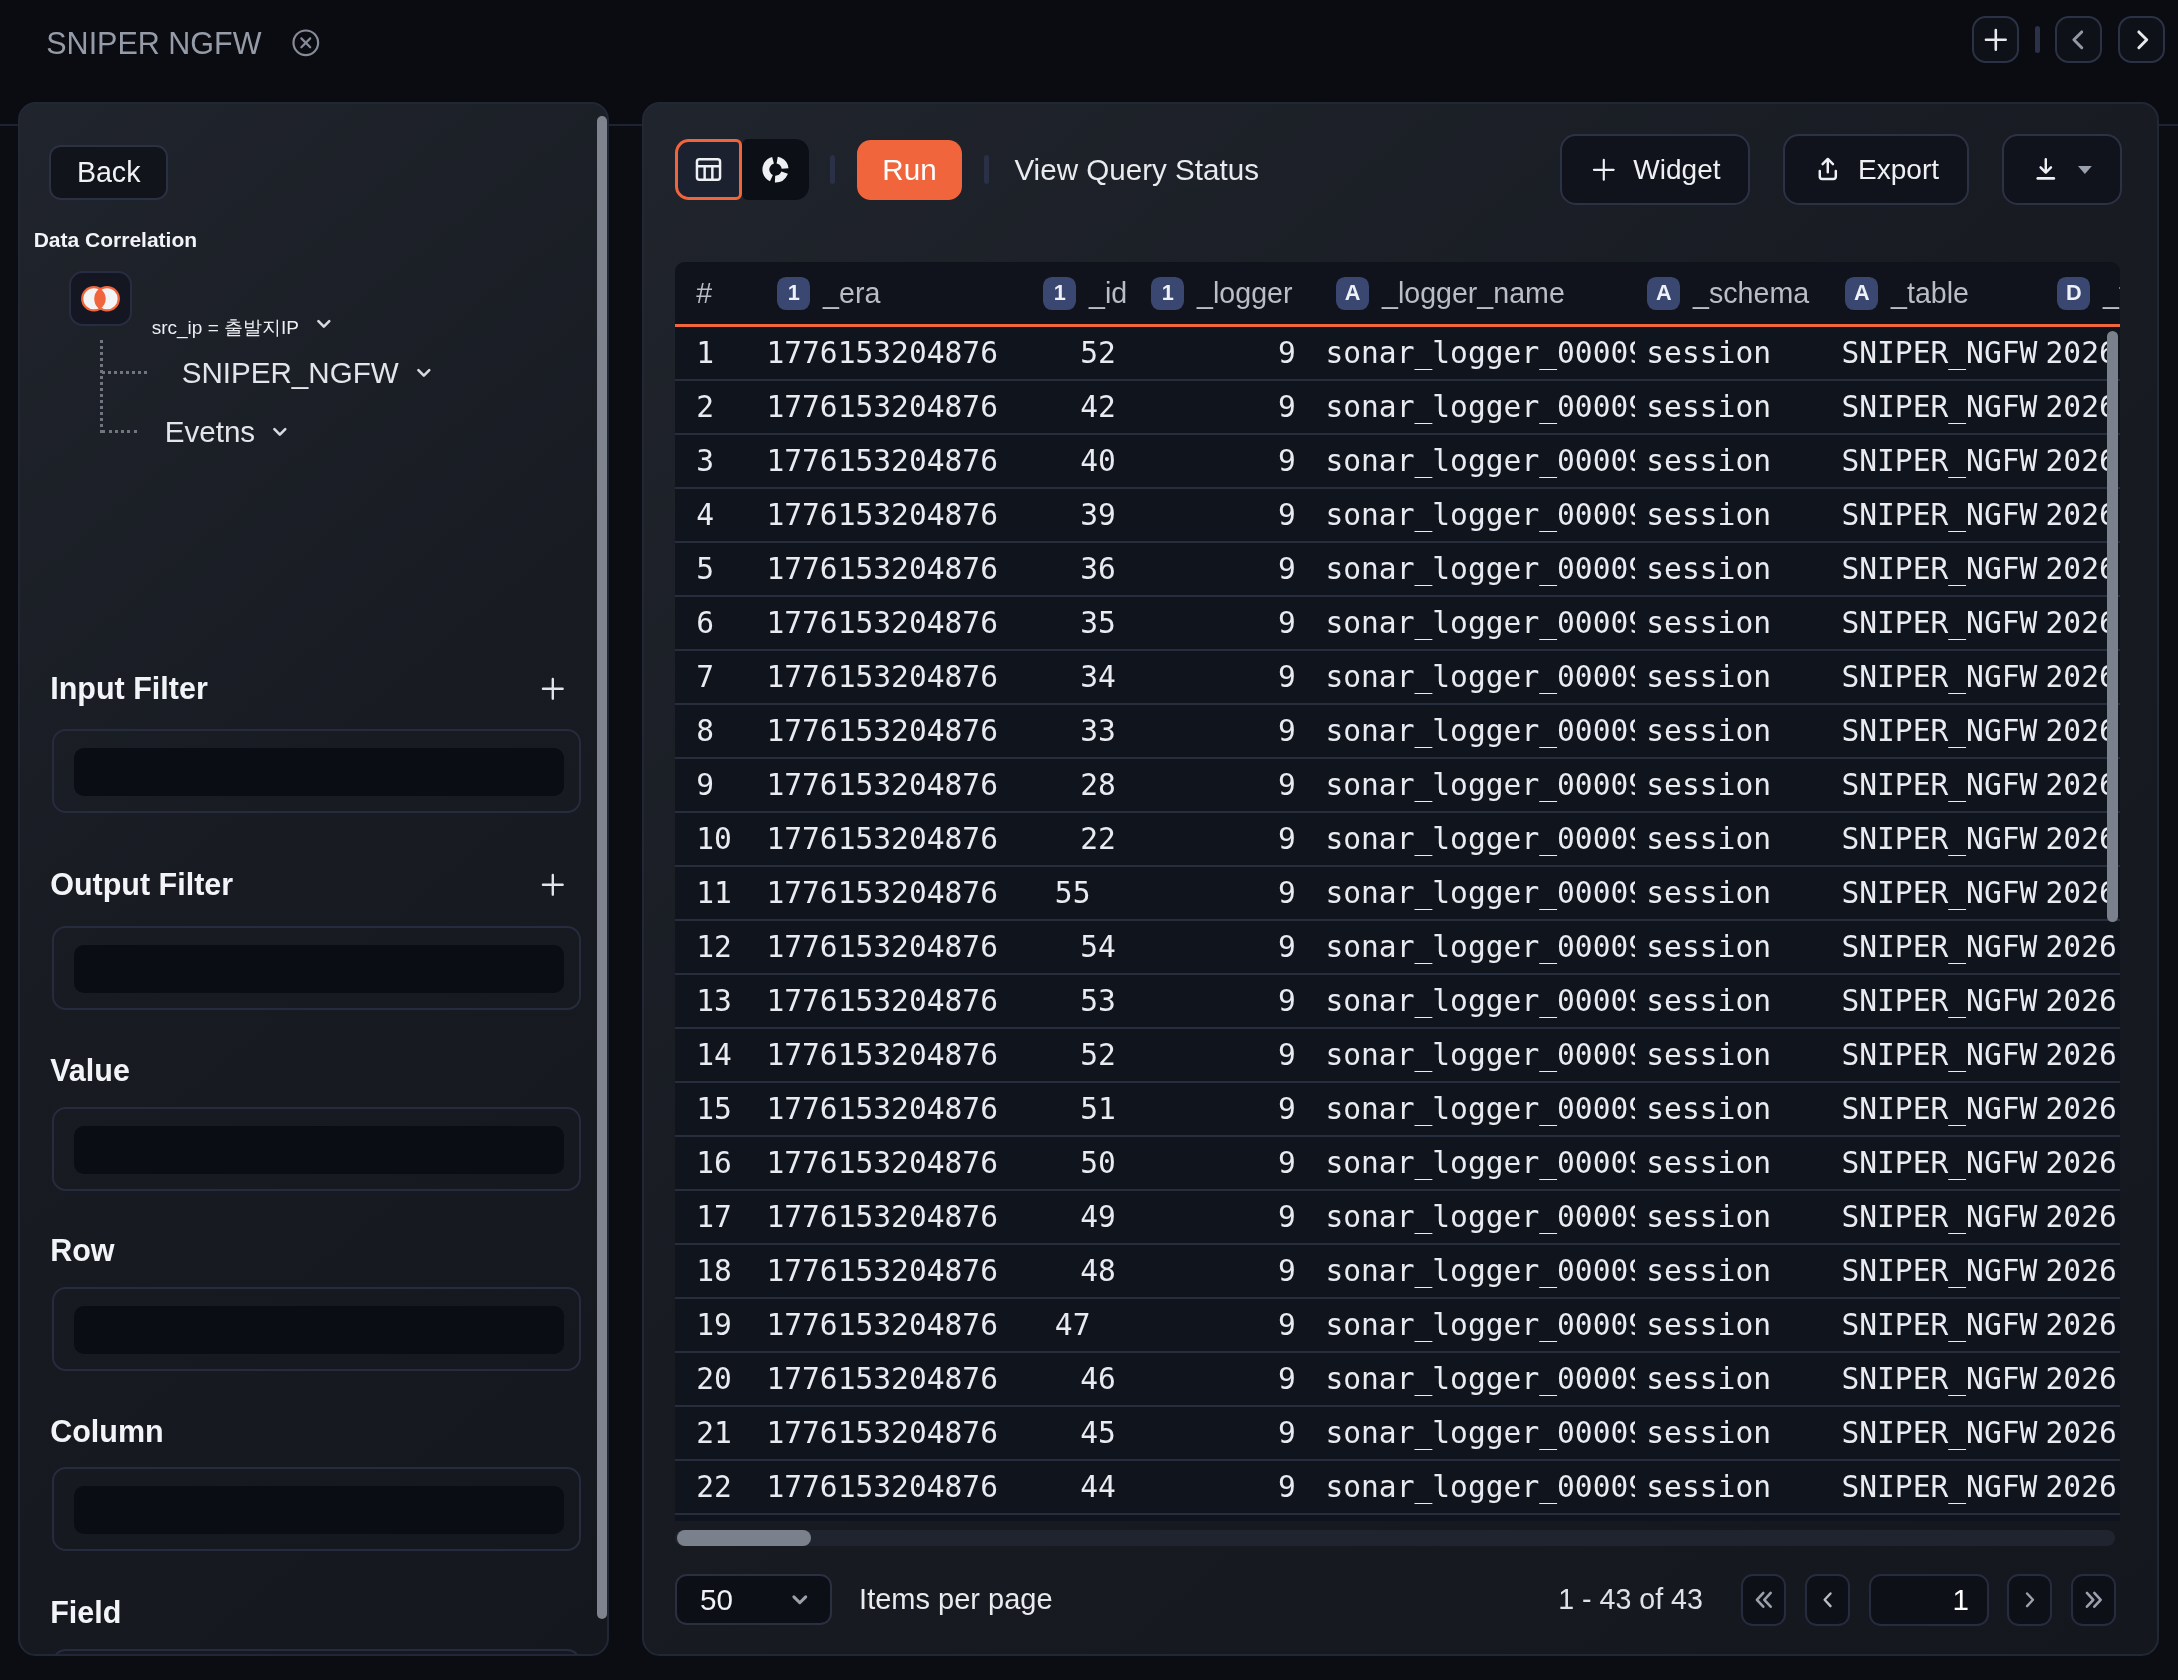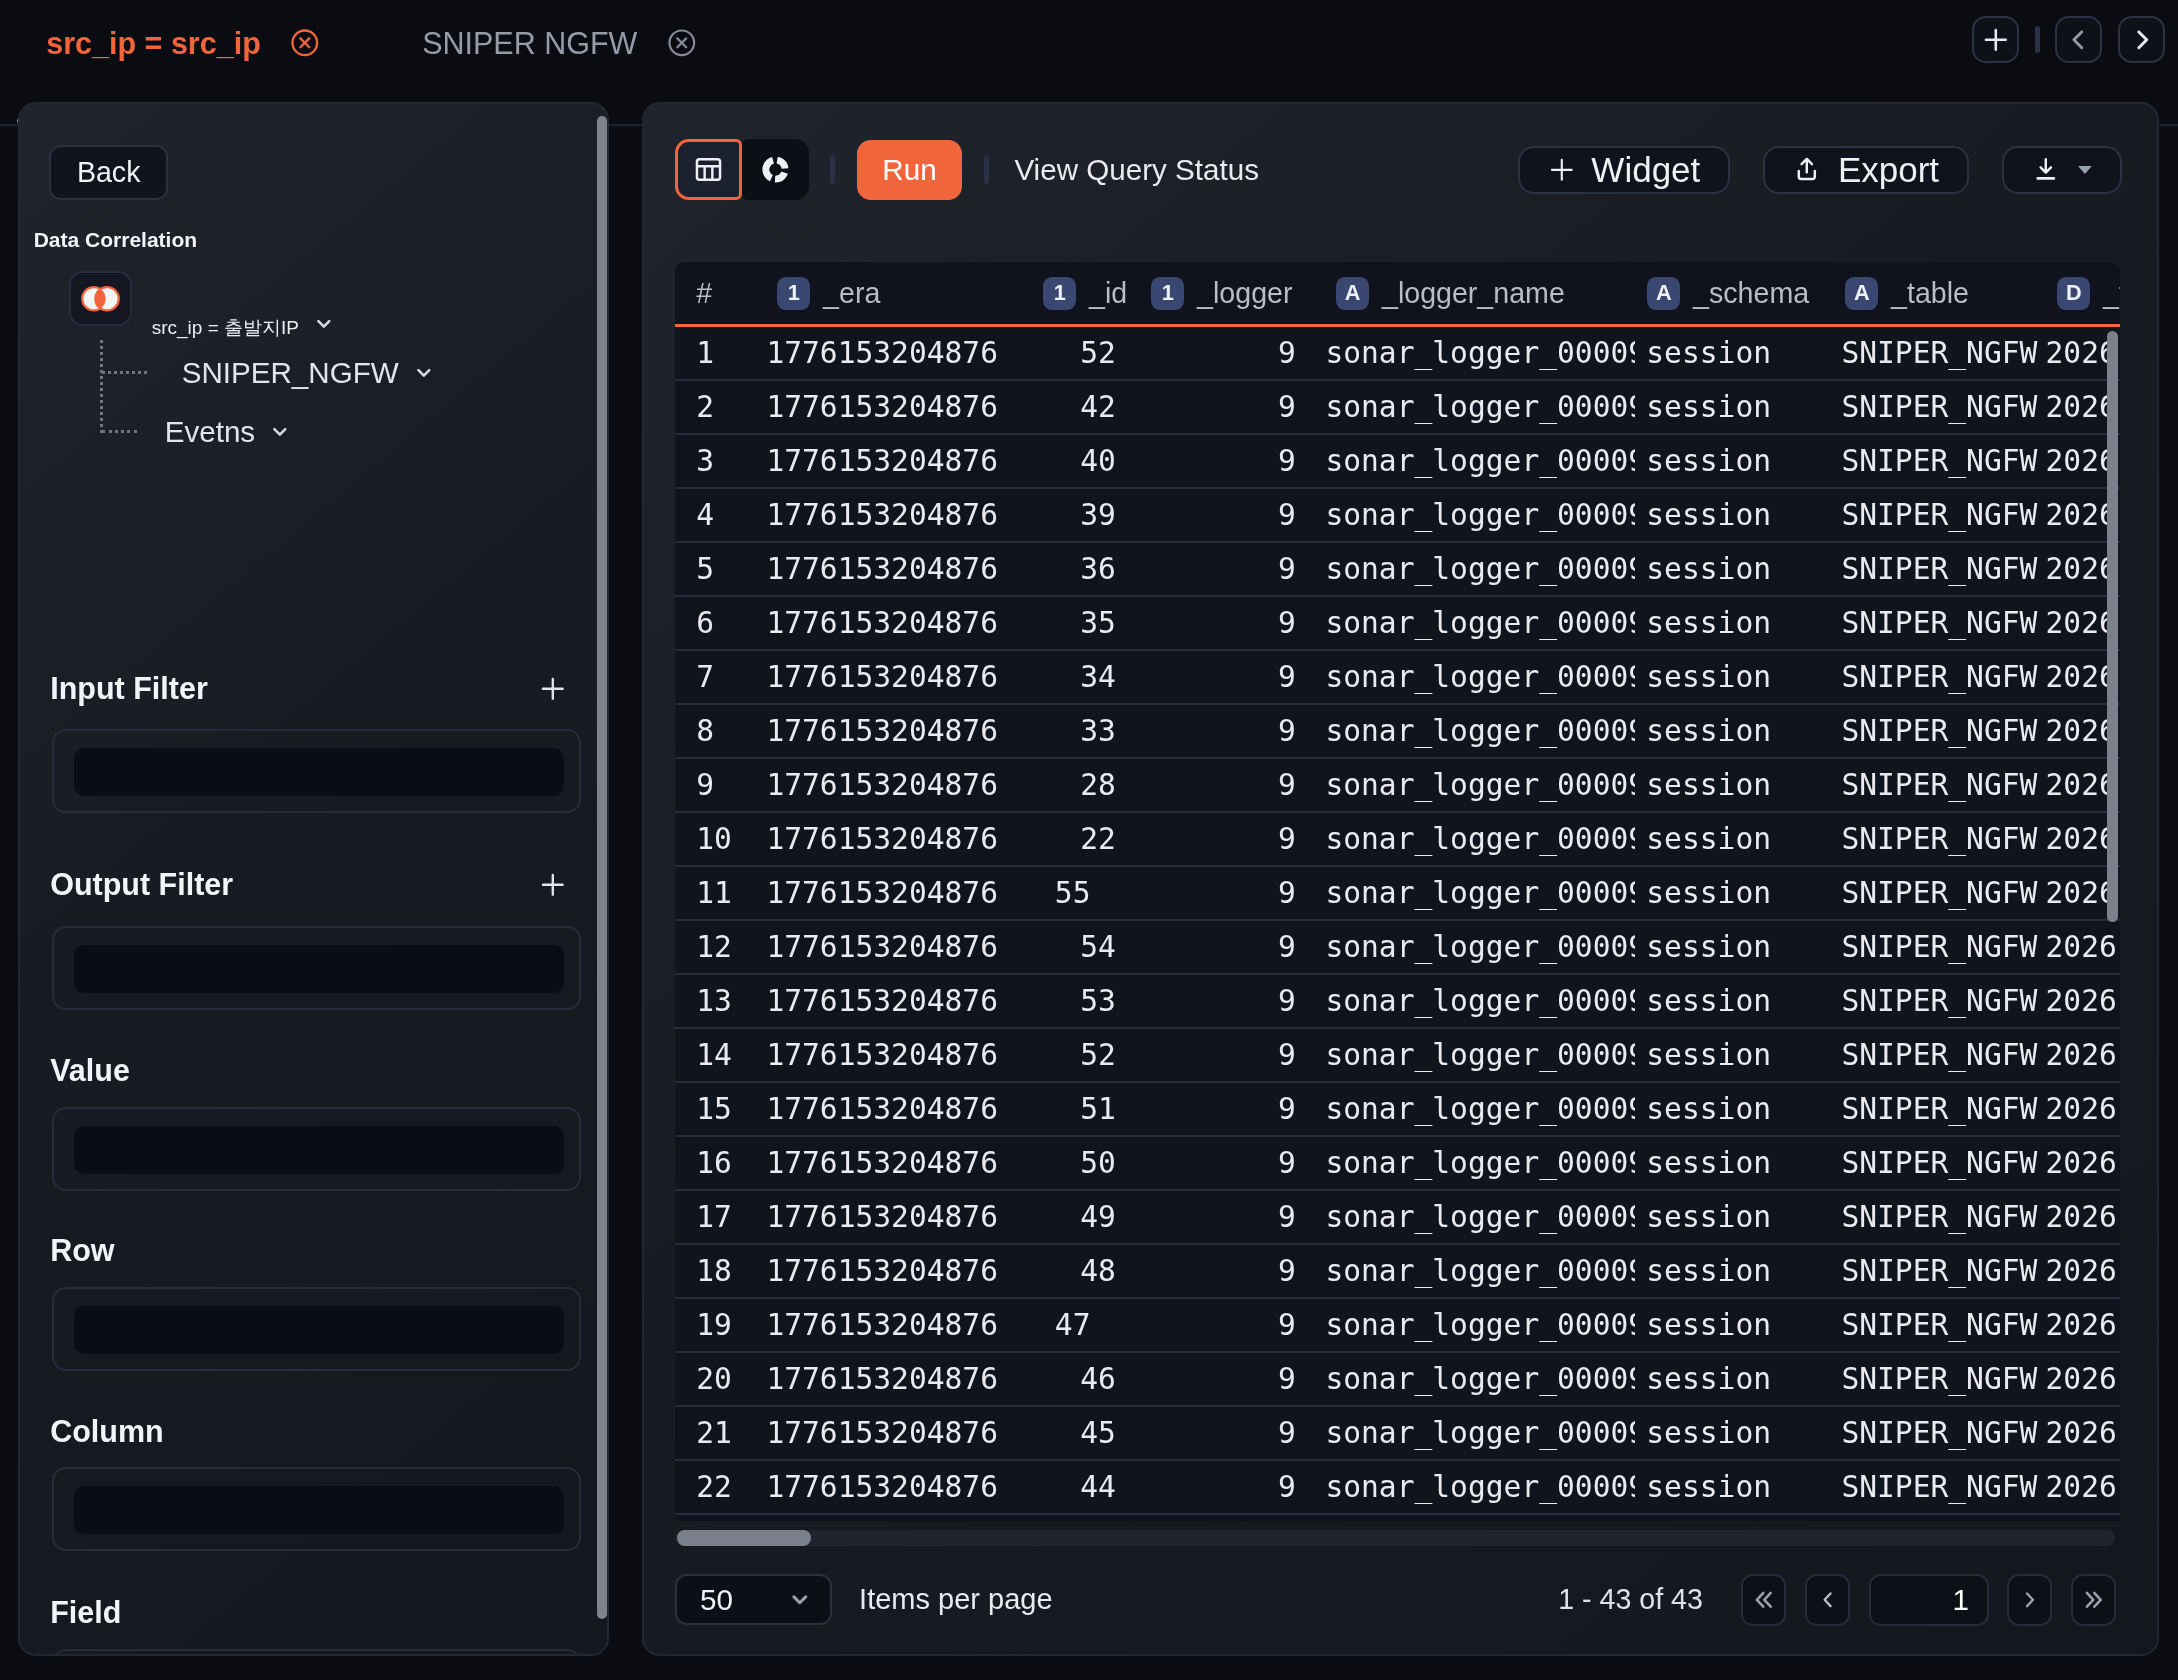--- a/index.html
+++ b/index.html
@@ -53,21 +53,21 @@
   
   .toolbar { position:absolute; left:30.5px; top:35px; right:35px; height:61px; display:flex; align-items:center; }
   .vt-group { display:flex; }
   .vt-btn { width:67px; height:61px; display:flex; align-items:center; justify-content:center; cursor:pointer; }
   .vt-table { background:#1c2130; border:3px solid #f0653c; border-radius:13.8px 5.9px 5.9px 13.8px; }
   .vt-pie { background:#0c0f16; border-radius:5.9px 13.8px 13.8px 5.9px; }
   .tdiv { width:4.9px; height:29.6px; background:#2a3045; border-radius:3px; margin:0 21.7px; }
   .run-btn { height:60px; padding:0 25.6px; background:#f0653c; border-radius:13.8px; color:#ffffff; font-size:29.6px; display:flex; align-items:center; cursor:pointer; }
   .vqs { font-size:29.6px; color:#e9ebef; margin-left:3.9px; cursor:pointer; }
   .tb-right { margin-left:auto; display:flex; align-items:center; gap:33px; }
-  .pill-btn { height:48px; padding:0 27.6px; display:flex; align-items:center; gap:15.8px; background:#10131b; border:2px solid #2c3246; border-radius:15.8px; font-size:35px; color:#eef0f4; cursor:pointer; }
+  .pill-btn { height:71px; padding:0 27.6px; display:flex; align-items:center; gap:15.8px; background:#10131b; border:2px solid #2c3246; border-radius:15.8px; font-size:28px; color:#eef0f4; cursor:pointer; }
 
   
   .table-wrap { position:absolute; left:30.5px; top:158px; width:1445px; height:1259px; overflow:hidden; background:#0f131d; border-radius:9.9px 9.9px 0 0; }
   .table-inner { width:1635px; }
   .thead { display:flex; height:65px; align-items:center; background:#10131c; border-bottom:3.9px solid #f2663e; }
   .th { display:flex; align-items:center; gap:12.8px; height:100%; flex:none; }
   .th-label { font-size:28.6px; color:#b8bdc6; white-space:nowrap; }
   .badge { width:33px; height:33px; border-radius:8.9px; background:#3a4770; color:#eef1f8; font-size:21.7px; font-weight:700; display:flex; align-items:center; justify-content:center; }
   .tr { display:flex; height:54px; align-items:center; border-bottom:2px solid #272d3d; background:#10141d; cursor:pointer; }
   .td { font-family:"DejaVu Sans Mono", monospace; font-size:29.6px; color:#e9ebf0; white-space:nowrap; overflow:hidden; flex:none; }
@@ -85,29 +85,20 @@
   .range { font-size:28.6px; color:#dfe3e9; margin-right:19.7px; }
   .pg-btn { width:45px; height:52px; background:#0d1017; border:2px solid #262c3e; border-radius:11.8px; display:flex; align-items:center; justify-content:center; margin-left:18.7px; cursor:pointer; }
   .pg-input { width:120px; height:52px; background:#0d1017; border:2px solid #262c3e; border-radius:11.8px; display:flex; align-items:center; justify-content:flex-end; padding-right:17.7px; margin-left:18.7px; font-size:29.6px; color:#ffffff; cursor:text; }
   .spacer { flex:1; }
 </style>
 </head>
 <body>
 
 <div class="tabbar">
   <div class="tabs">
-    <div class="tab active">
-      <span class="tab-label">src_ip = src_ip</span>
-      <span class="close">
-        <svg width="29.6" height="29.6" viewBox="0 0 30 30">
-            <circle cx="15" cy="15" r="12.5" fill="none" stroke="#f0653c" stroke-width="2.4"></circle>
-            <path d="M10.5 10.5 L19.5 19.5 M19.5 10.5 L10.5 19.5" stroke="#f0653c" stroke-width="2.4" stroke-linecap="round"></path>
-          </svg>
-      </span>
-    </div>
     <div class="tab">
       <span class="tab-label">SNIPER NGFW</span>
       <span class="close">
         <svg width="29.6" height="29.6" viewBox="0 0 30 30">
             <circle cx="15" cy="15" r="12.5" fill="none" stroke="#858b97" stroke-width="2.2"></circle>
             <path d="M10.5 10.5 L19.5 19.5 M19.5 10.5 L10.5 19.5" stroke="#858b97" stroke-width="2.2" stroke-linecap="round"></path>
           </svg>
       </span>
     </div>
   </div>

